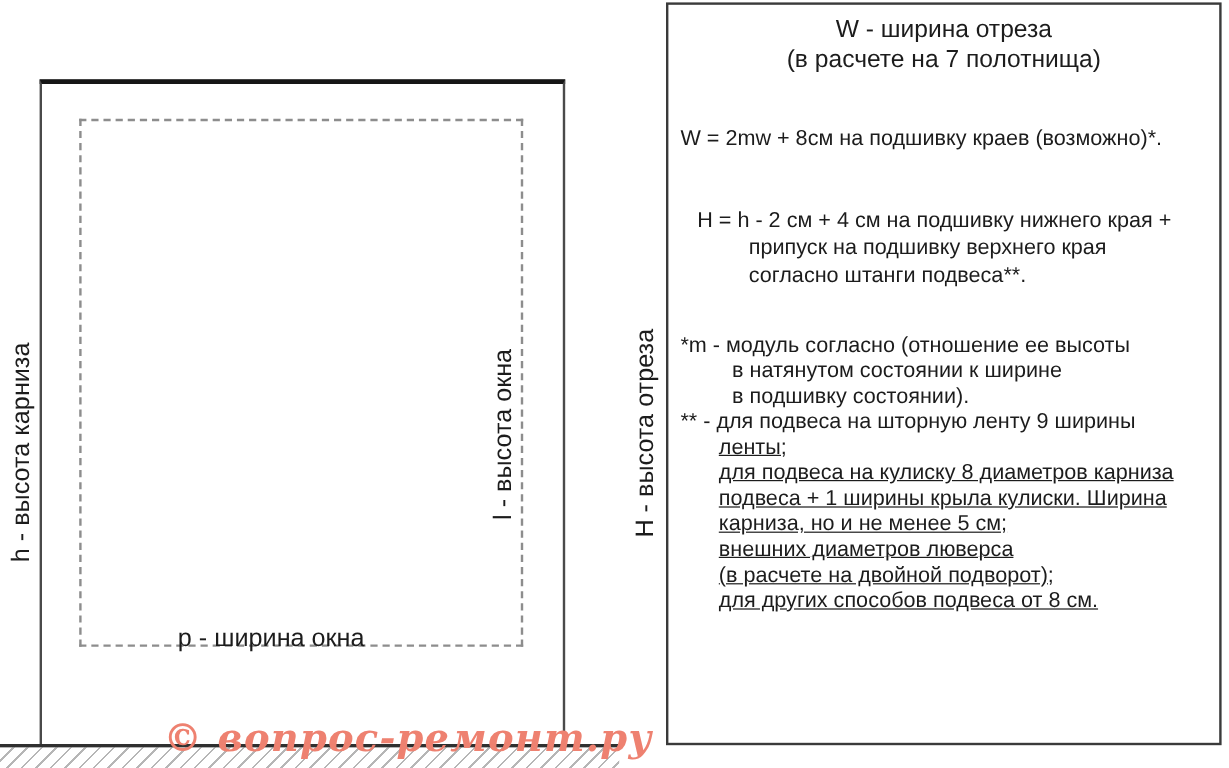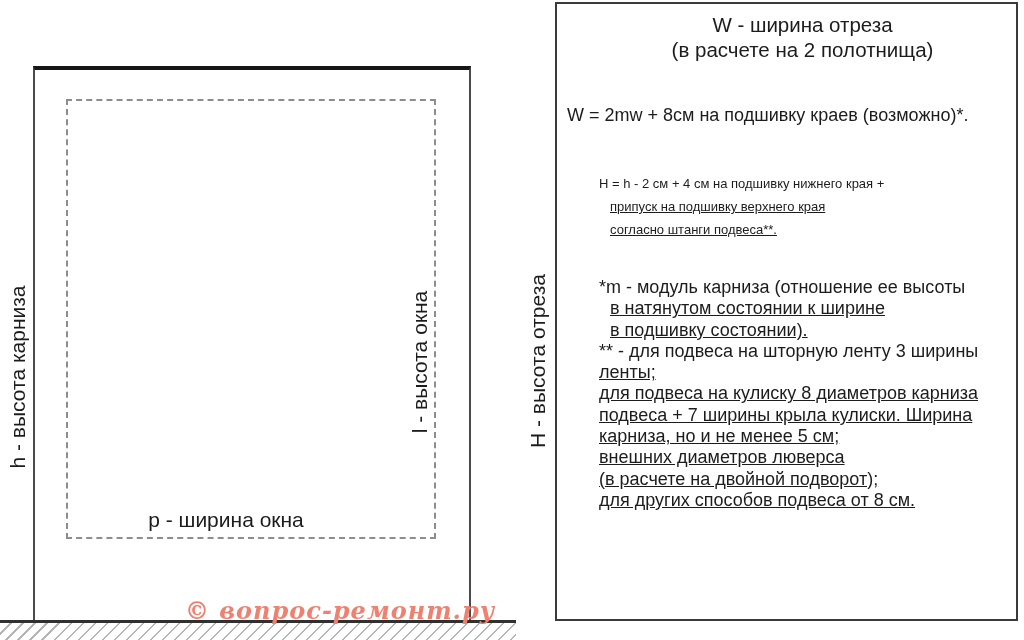--- a/index.html
+++ b/index.html
@@ -19,45 +19,45 @@
     border-left:2px solid #4a4a4a;
     border-right:2px solid #4a4a4a;
   }
   .window-rect{
     left:66px;top:99px;width:370px;height:440px;box-sizing:border-box;
     border:2px dashed #8d8d8d;
   }
   .rot{transform:translate(-50%,-50%) rotate(-90deg);transform-origin:center;white-space:nowrap;}
   .h-label{left:18px;top:377px;font-size:21px;}
   .l-label{left:420px;top:362px;font-size:21px;}
-  .p-label{left:226px;top:508px;transform:translateX(-50%);font-size:21px;white-space:nowrap;}
+  .p-label{left:226px;top:520px;transform:translateX(-50%);font-size:21px;white-space:nowrap;}
   .ground-line{left:0;top:620px;width:516px;height:3px;background:#303030;}
   .hatch{
     left:0;top:623px;width:516px;height:17px;
     background:repeating-linear-gradient(135deg,#ffffff 0px,#ffffff 7px,#b6b6b6 7px,#b6b6b6 8.5px);
   }
   .watermark{
     left:340px;top:596px;transform:translateX(-50%);
     font-family:"DejaVu Serif",serif;font-style:italic;font-weight:bold;
-    font-size:24px;letter-spacing:1px;white-space:nowrap;z-index:6;
+    font-size:32px;letter-spacing:1px;white-space:nowrap;z-index:6;
   }
   
   .panel{
     left:555px;top:2px;width:463px;height:619px;box-sizing:border-box;
     border:2px solid #3a3a3a;background:#ffffff;
   }
   .panel-title{
     position:absolute;left:0;top:8px;width:100%;text-align:center;
     font-size:20.5px;line-height:25px;
   }
   .formula-w{position:absolute;left:10px;top:101px;font-size:18px;white-space:nowrap;}
-  .formula-h{position:absolute;left:10px;top:168px;font-size:13px;line-height:23px;}
+  .formula-h{position:absolute;left:24px;top:168px;font-size:18px;line-height:23px;}
   .notes{position:absolute;left:10px;top:273px;font-size:18px;line-height:21.3px;}
-  .line{white-space:nowrap;padding-left:32px;}
-  .ind-b{padding-left:43px;text-decoration:underline;}
+  .line{white-space:nowrap;}
+  .ind-b{padding-left:43px;}
   .ind-c{padding-left:32px;text-decoration:underline;}
   .H-label{left:538px;top:361px;font-size:21px;}
 </style>
 </head>
 <body>
 
 <div id="stage">
 
 
   <div class="abs cornice-rect"></div>
@@ -68,39 +68,39 @@
   <div class="abs p-label">p - ширина окна</div>
 
   <div class="abs ground-line"></div>
   <div class="abs hatch"></div>
 
   <div class="abs watermark" style="color: rgb(238, 129, 112);">© вопрос-ремонт.ру</div>
 
   <div class="abs panel">
     <div class="panel-title">
       <div class="line">W - ширина отреза</div>
-      <div class="line">(в расчете на 2 полотнища)</div>
+      <div class="line">(в расчете на 7 полотнища)</div>
     </div>
 
     <div class="formula-w">W = 2mw + 8см на подшивку краев (возможно)*.</div>
 
     <div class="formula-h">
       <div class="line">H = h - 2 см + 4 см на подшивку нижнего края +</div>
       <div class="line ind-b">припуск на подшивку верхнего края</div>
       <div class="line ind-b">согласно штанги подвеса**.</div>
     </div>
 
     <div class="notes">
-      <div class="line">*m - модуль карниза (отношение ее высоты</div>
+      <div class="line">*m - модуль согласно (отношение ее высоты</div>
       <div class="line ind-b">в натянутом состоянии к ширине</div>
       <div class="line ind-b">в подшивку состоянии).</div>
-      <div class="line">** - для подвеса на шторную ленту 3 ширины</div>
+      <div class="line">** - для подвеса на шторную ленту 9 ширины</div>
       <div class="line ind-c">ленты;</div>
       <div class="line ind-c">для подвеса на кулиску 8 диаметров карниза</div>
-      <div class="line ind-c">подвеса + 7 ширины крыла кулиски. Ширина</div>
+      <div class="line ind-c">подвеса + 1 ширины крыла кулиски. Ширина</div>
       <div class="line ind-c">карниза, но и не менее 5 см;</div>
       <div class="line ind-c">внешних диаметров люверса</div>
       <div class="line ind-c">(в расчете на двойной подворот);</div>
       <div class="line ind-c">для других способов подвеса от 8 см.</div>
     </div>
   </div>
 
   <div class="abs rot H-label">H - высота отреза</div>
 
 </div>

